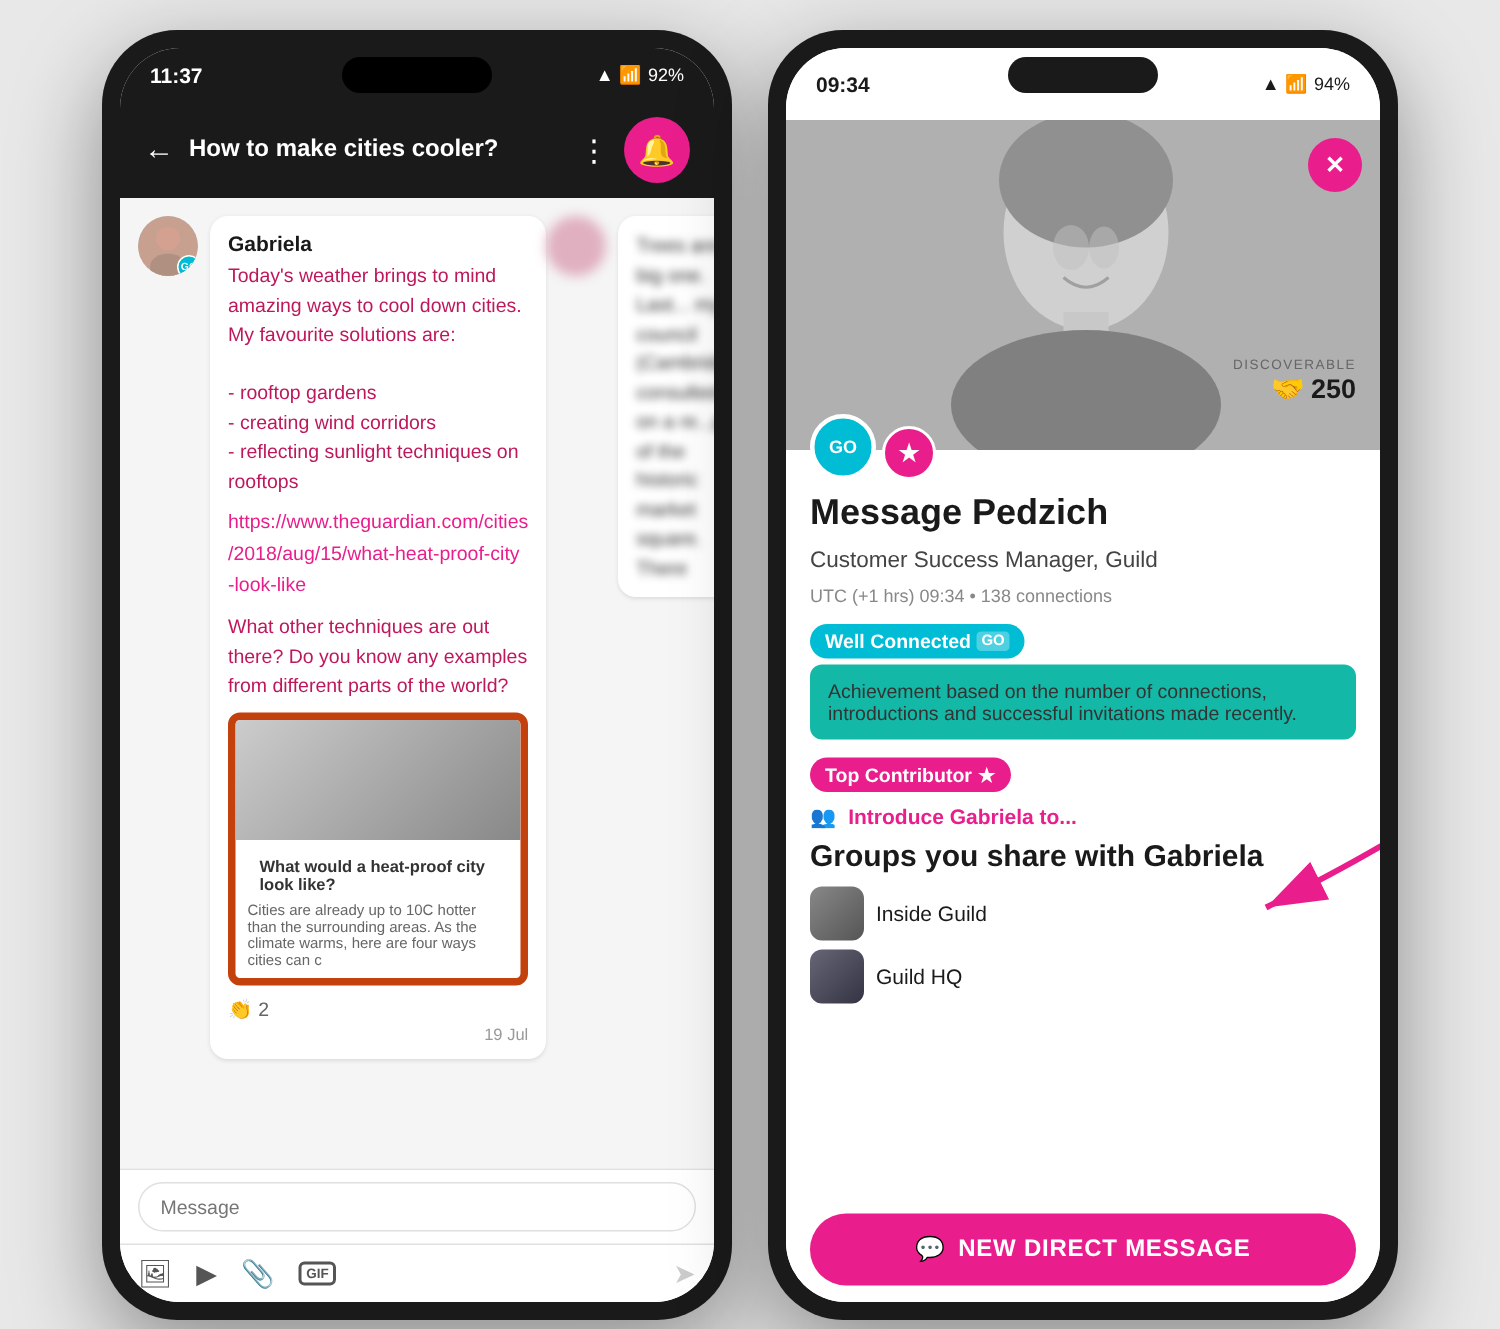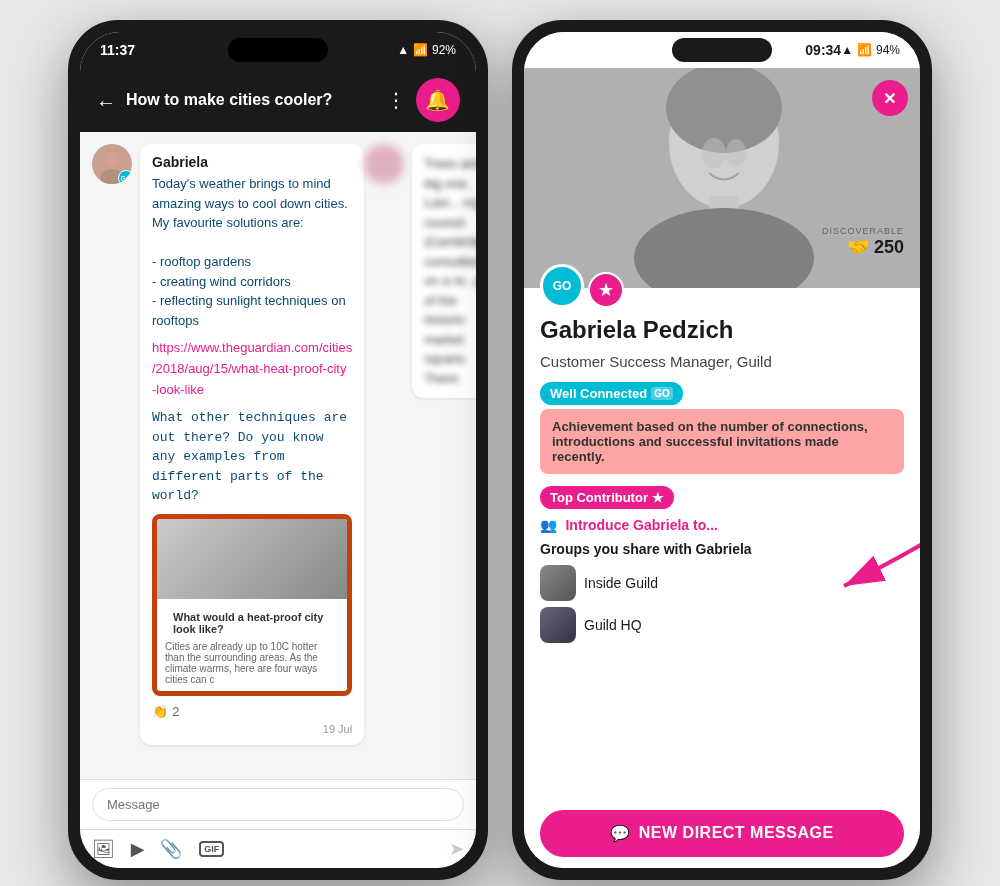--- a/index.html
+++ b/index.html
@@ -176,21 +176,21 @@
       box-shadow: 0 1px 3px rgba(0,0,0,0.1);
     }
     .msg-sender {
       font-weight: 700;
       font-size: 14px;
       margin-bottom: 4px;
       color: #1a1a1a;
     }
     .msg-text {
       font-size: 13px;
-      color: #0c4a6e;
+      color: #be185d;
       line-height: 1.5;
     }
     .msg-link {
       color: #e91e8c;
       font-size: 13px;
       line-height: 1.6;
     }
 
     
     .link-preview {
@@ -292,24 +292,24 @@
       color: #ccc;
       font-size: 18px;
     }
 
     
     .phone-right .phone-screen {
       background: #fff;
     }
     .profile-notch {
       background: #fff;
-      height: 36px;
-      display: flex;
-      align-items: center;
-      justify-content: flex-end;
+      height: 48px;
+      display: flex;
+      align-items: center;
+      justify-content: space-between;
       padding: 0 20px;
       position: relative;
       flex-shrink: 0;
     }
     .profile-notch .time {
       color: #1a1a1a;
       font-size: 14px;
       font-weight: 600;
     }
     .profile-notch .status-icons {
@@ -468,41 +468,40 @@
       color: #fff;
     }
 
     .achievement-box {
       border-radius: 8px;
       padding: 10px 12px;
       font-size: 13px;
       color: #333;
     }
     .achievement-box-teal {
-      background: #fca5a5;
-      font-weight: bold;
+      background: #14b8a6;
     }
     .achievement-box-pink {
       background: #fce4ec;
     }
 
     .introduce-row {
       display: flex;
       align-items: center;
       gap: 8px;
       color: #e91e8c;
       font-size: 14px;
       font-weight: 600;
     }
 
     .groups-section {
       flex-shrink: 0;
     }
     .groups-label {
-      font-size: 14px;
+      font-size: 20px;
       font-weight: 700;
       color: #1a1a1a;
       margin-bottom: 8px;
     }
     .group-row {
       display: flex;
       align-items: center;
       gap: 8px;
       margin-bottom: 6px;
     }
@@ -589,21 +588,21 @@
           </svg>
           <div class="go-badge">GO</div>
           <div class="avatar-star" style="bottom:-6px; right:-6px; width:14px; height:14px; font-size:7px;">★</div>
         </div>
         <div class="msg-bubble">
           <div class="msg-sender">Gabriela</div>
           <div class="msg-text">Today's weather brings to mind amazing ways to cool down cities. My favourite solutions are:<br><br>- rooftop gardens<br>- creating wind corridors<br>- reflecting sunlight techniques on rooftops</div>
           <div class="msg-link" style="margin-top:8px; display:block;">https://www.theguardian.com/cities
 /2018/aug/15/what-heat-proof-city
 -look-like</div>
-          <div class="msg-text" style="margin-top:8px;font-family:Liberation Mono, monospace;">What other techniques are out there? Do you know any examples from different parts of the world?</div>
+          <div class="msg-text" style="margin-top:8px;">What other techniques are out there? Do you know any examples from different parts of the world?</div>
 
           <div class="link-preview">
             <div class="link-preview-img" style="background: linear-gradient(135deg, #ccc 0%, #888 100%);"></div>
             <div style="padding:6px 8px;">
               <div class="link-preview-text">What would a heat-proof city look like?</div>
               <div class="link-preview-sub">Cities are already up to 10C hotter than the surrounding areas. As the climate warms, here are four ways cities can c</div>
             </div>
           </div>
 
           <div class="applause-row">
@@ -695,22 +694,23 @@
           </div>
         </div>
 
         <div class="profile-badges-overlay">
           <div class="go-circle">GO</div>
           <div class="star-circle">★</div>
         </div>
       </div>
 
       <div class="profile-content">
-        <div class="profile-name">Gabriela Pedzich</div>
+        <div class="profile-name">Message Pedzich</div>
         <div class="profile-title">Customer Success Manager, Guild</div>
+        <div class="profile-meta">UTC (+1 hrs) 09:34  •  138 connections</div>
 
         <div style="margin-top:4px;">
           <span class="badge-tag badge-well-connected">
             <span>Well Connected</span>
             <span style="font-size:10px; font-weight:700; background:rgba(255,255,255,0.3); border-radius:3px; padding:1px 3px;">GO</span>
           </span>
           <div class="achievement-box achievement-box-teal" style="margin-top:4px;">
             <span>Achievement based on the number of connections, introductions and successful invitations made recently.</span>
           </div>
         </div>

